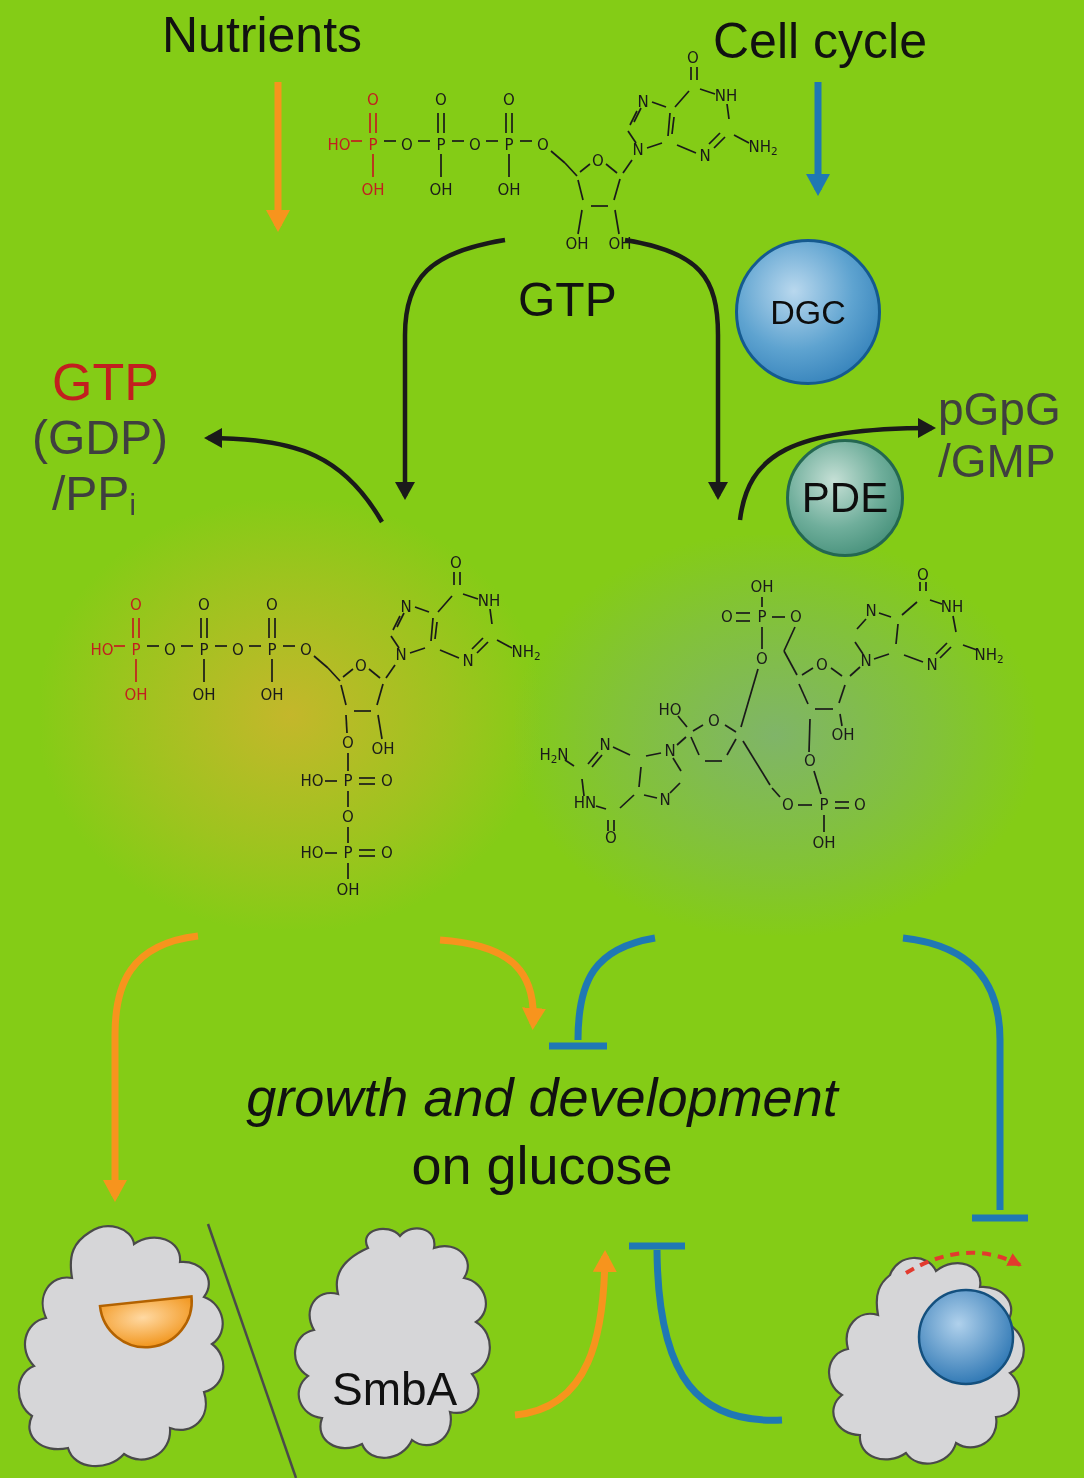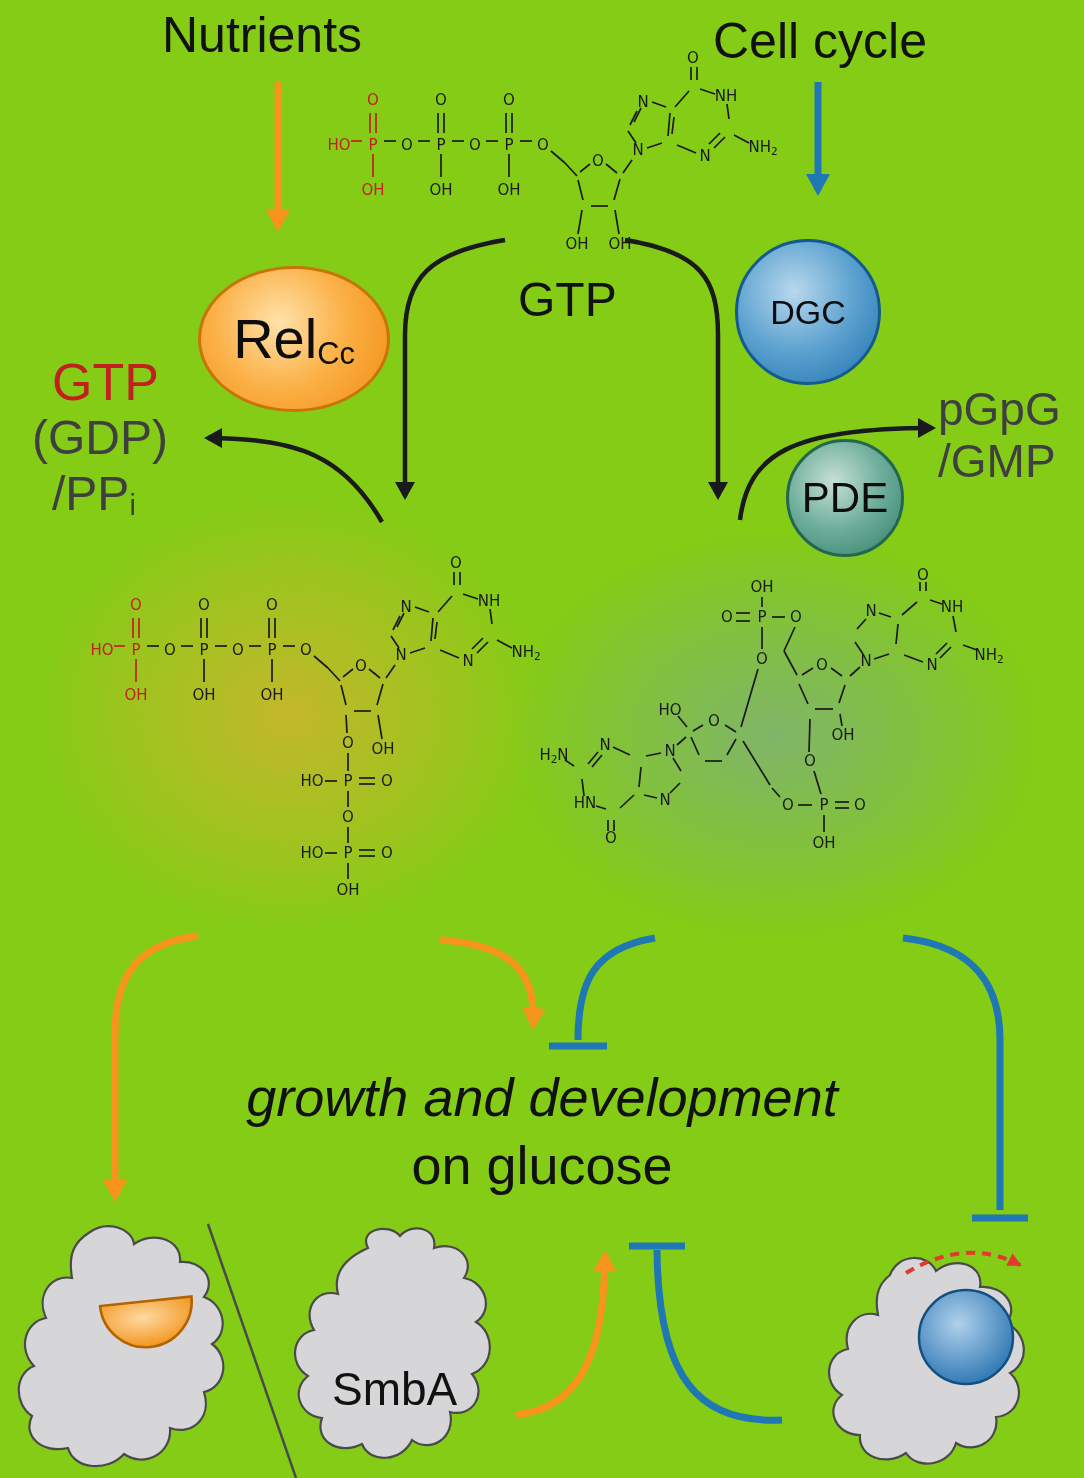--- a/index.html
+++ b/index.html
@@ -307,23 +307,20 @@
     <line class="tbar" x1="549" y1="1046" x2="607" y2="1046"></line>
     <path class="arr orange" d="M 198 936 C 130 944 115 985 115 1035 L 115 1196" marker-end="url(#ao)"></path>
     <path class="arr blue" d="M 903 938 C 975 946 1000 985 1000 1040 L 1000 1210"></path>
     <line class="tbar" x1="972" y1="1218" x2="1028" y2="1218"></line>
     <path class="arr orange" d="M 515 1415 C 590 1408 604 1335 605 1256" marker-end="url(#ao)"></path>
     <path class="arr blue" d="M 782 1420 C 700 1424 658 1380 657 1250"></path>
     <line class="tbar" x1="629" y1="1246" x2="685" y2="1246"></line>
     <line class="sep" x1="208" y1="1224" x2="296" y2="1478"></line>
   </svg>
 
-  <div class="abs node rel-ellipse" style="left:198px;top:266px;">
-    <span class="node-label" style="font-size:56px;"><span>Rel</span><span class="sub">Cc</span></span>
-  </div>
   <div class="abs node dgc-circle" style="left:735px;top:239px;">
     <span class="node-label">DGC</span>
   </div>
   <div class="abs node pde-circle" style="left:786px;top:439px;">
     <span class="node-label" style="font-size:42px;">PDE</span>
   </div>
 
   <div class="abs" style="left:518px;top:272px;font-size:48px;">GTP</div>
 
   <div class="abs red" style="left:52px;top:352px;font-size:52px;">GTP</div>

